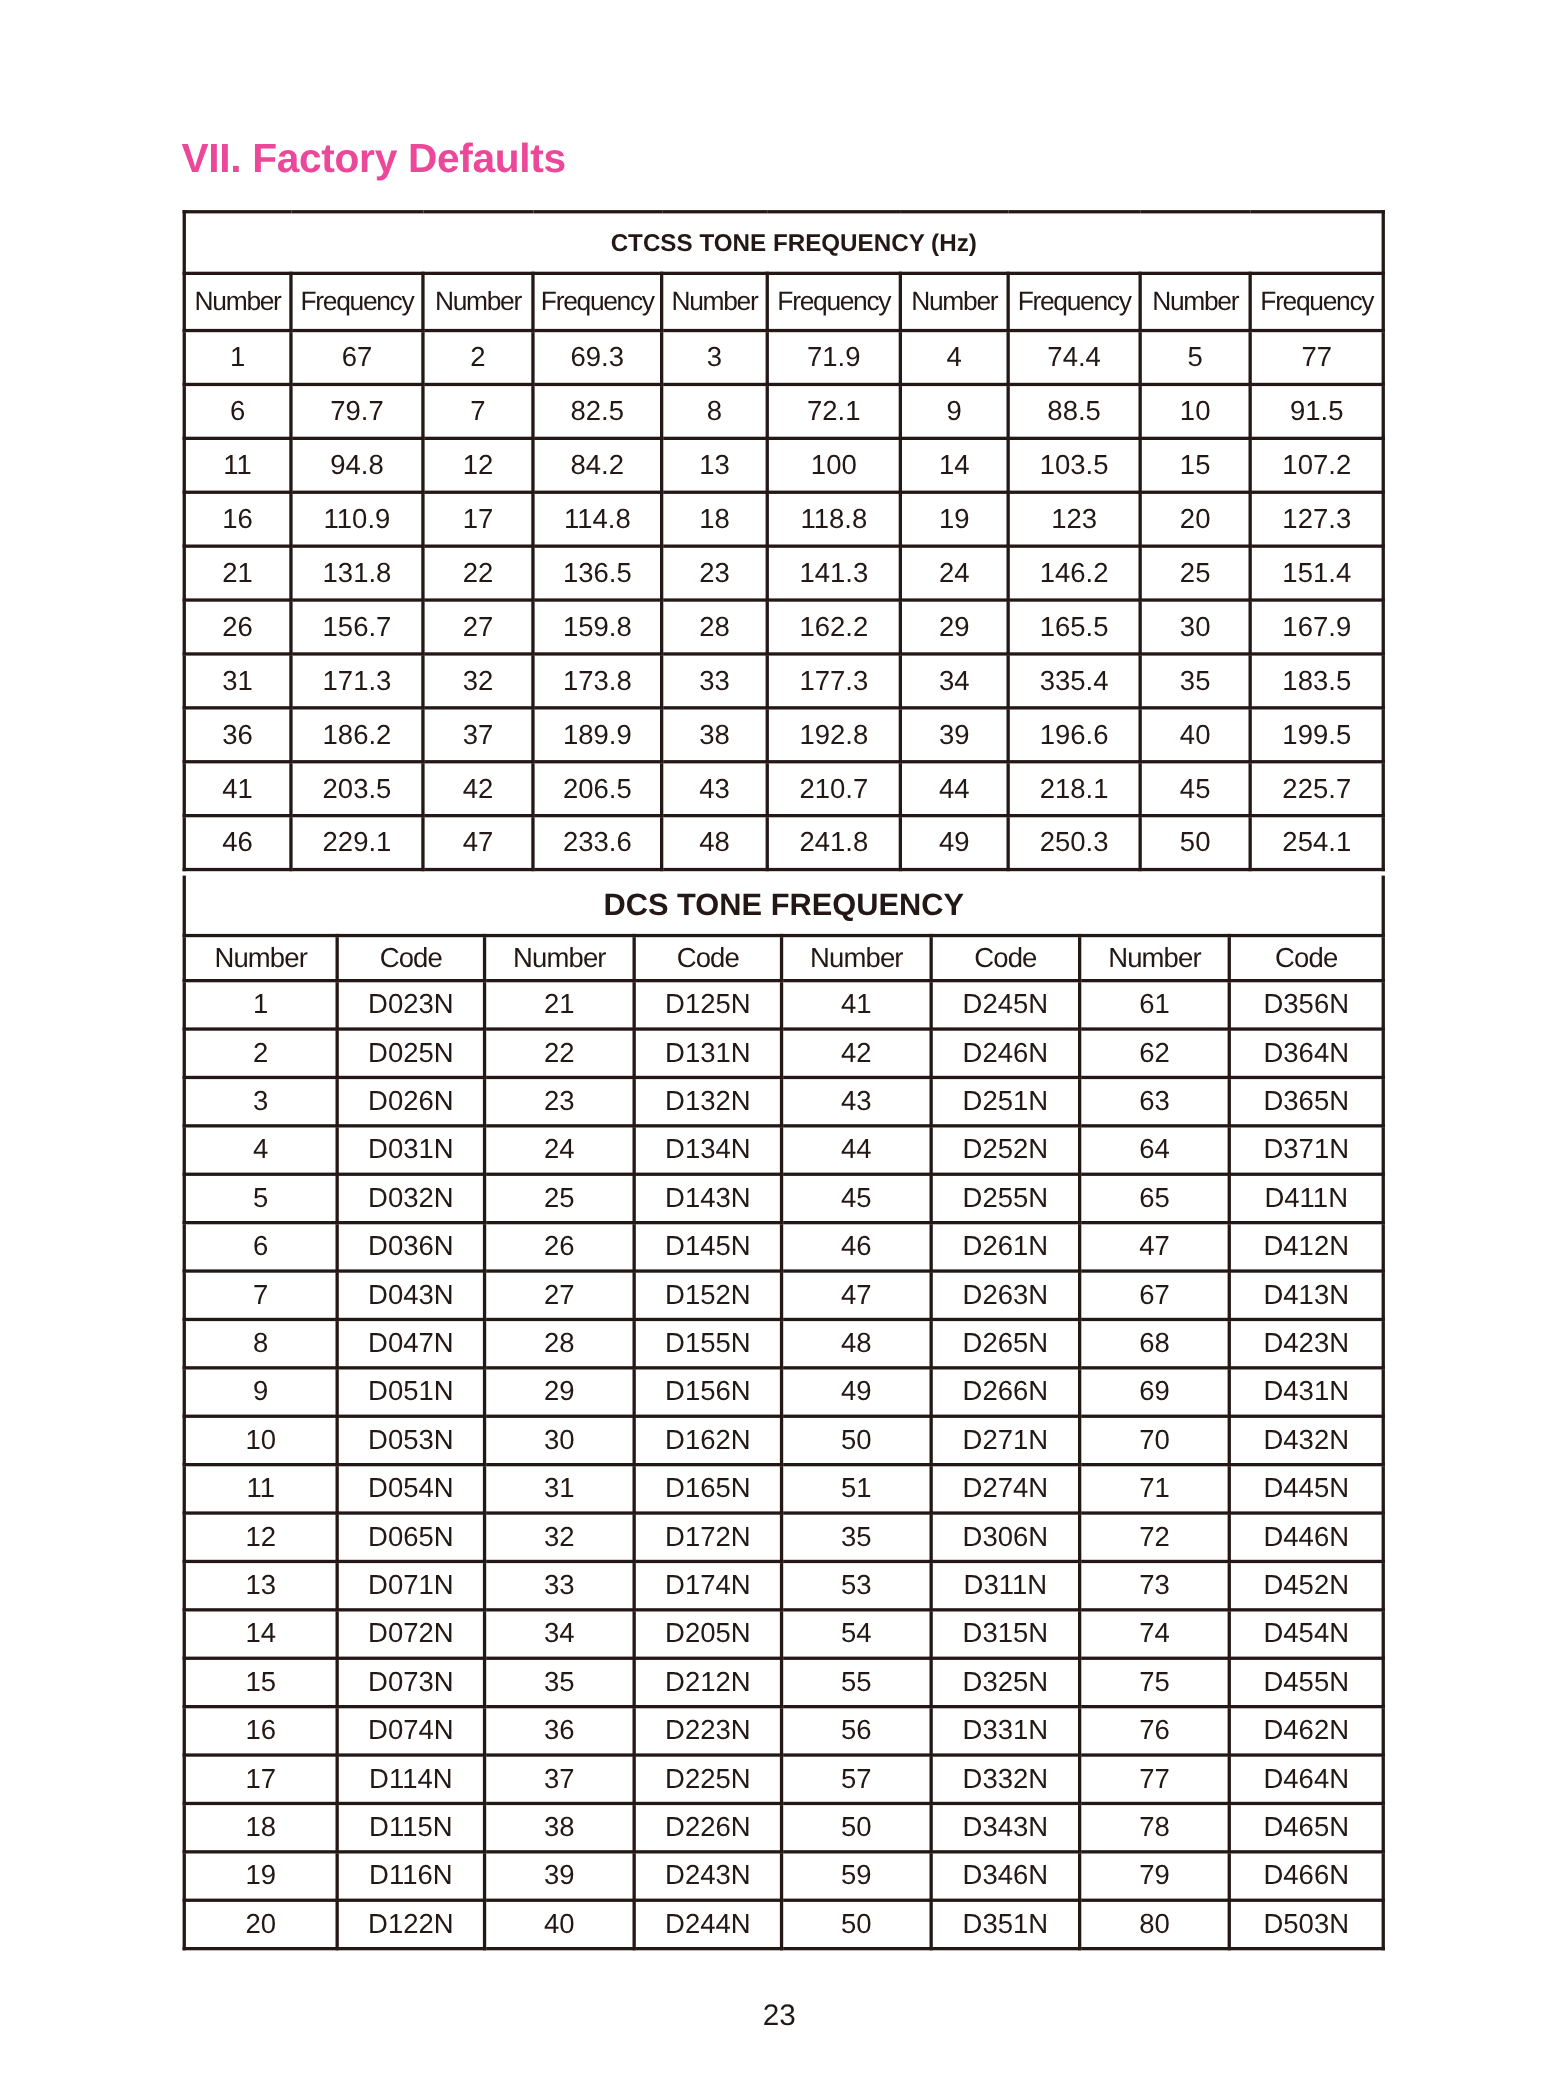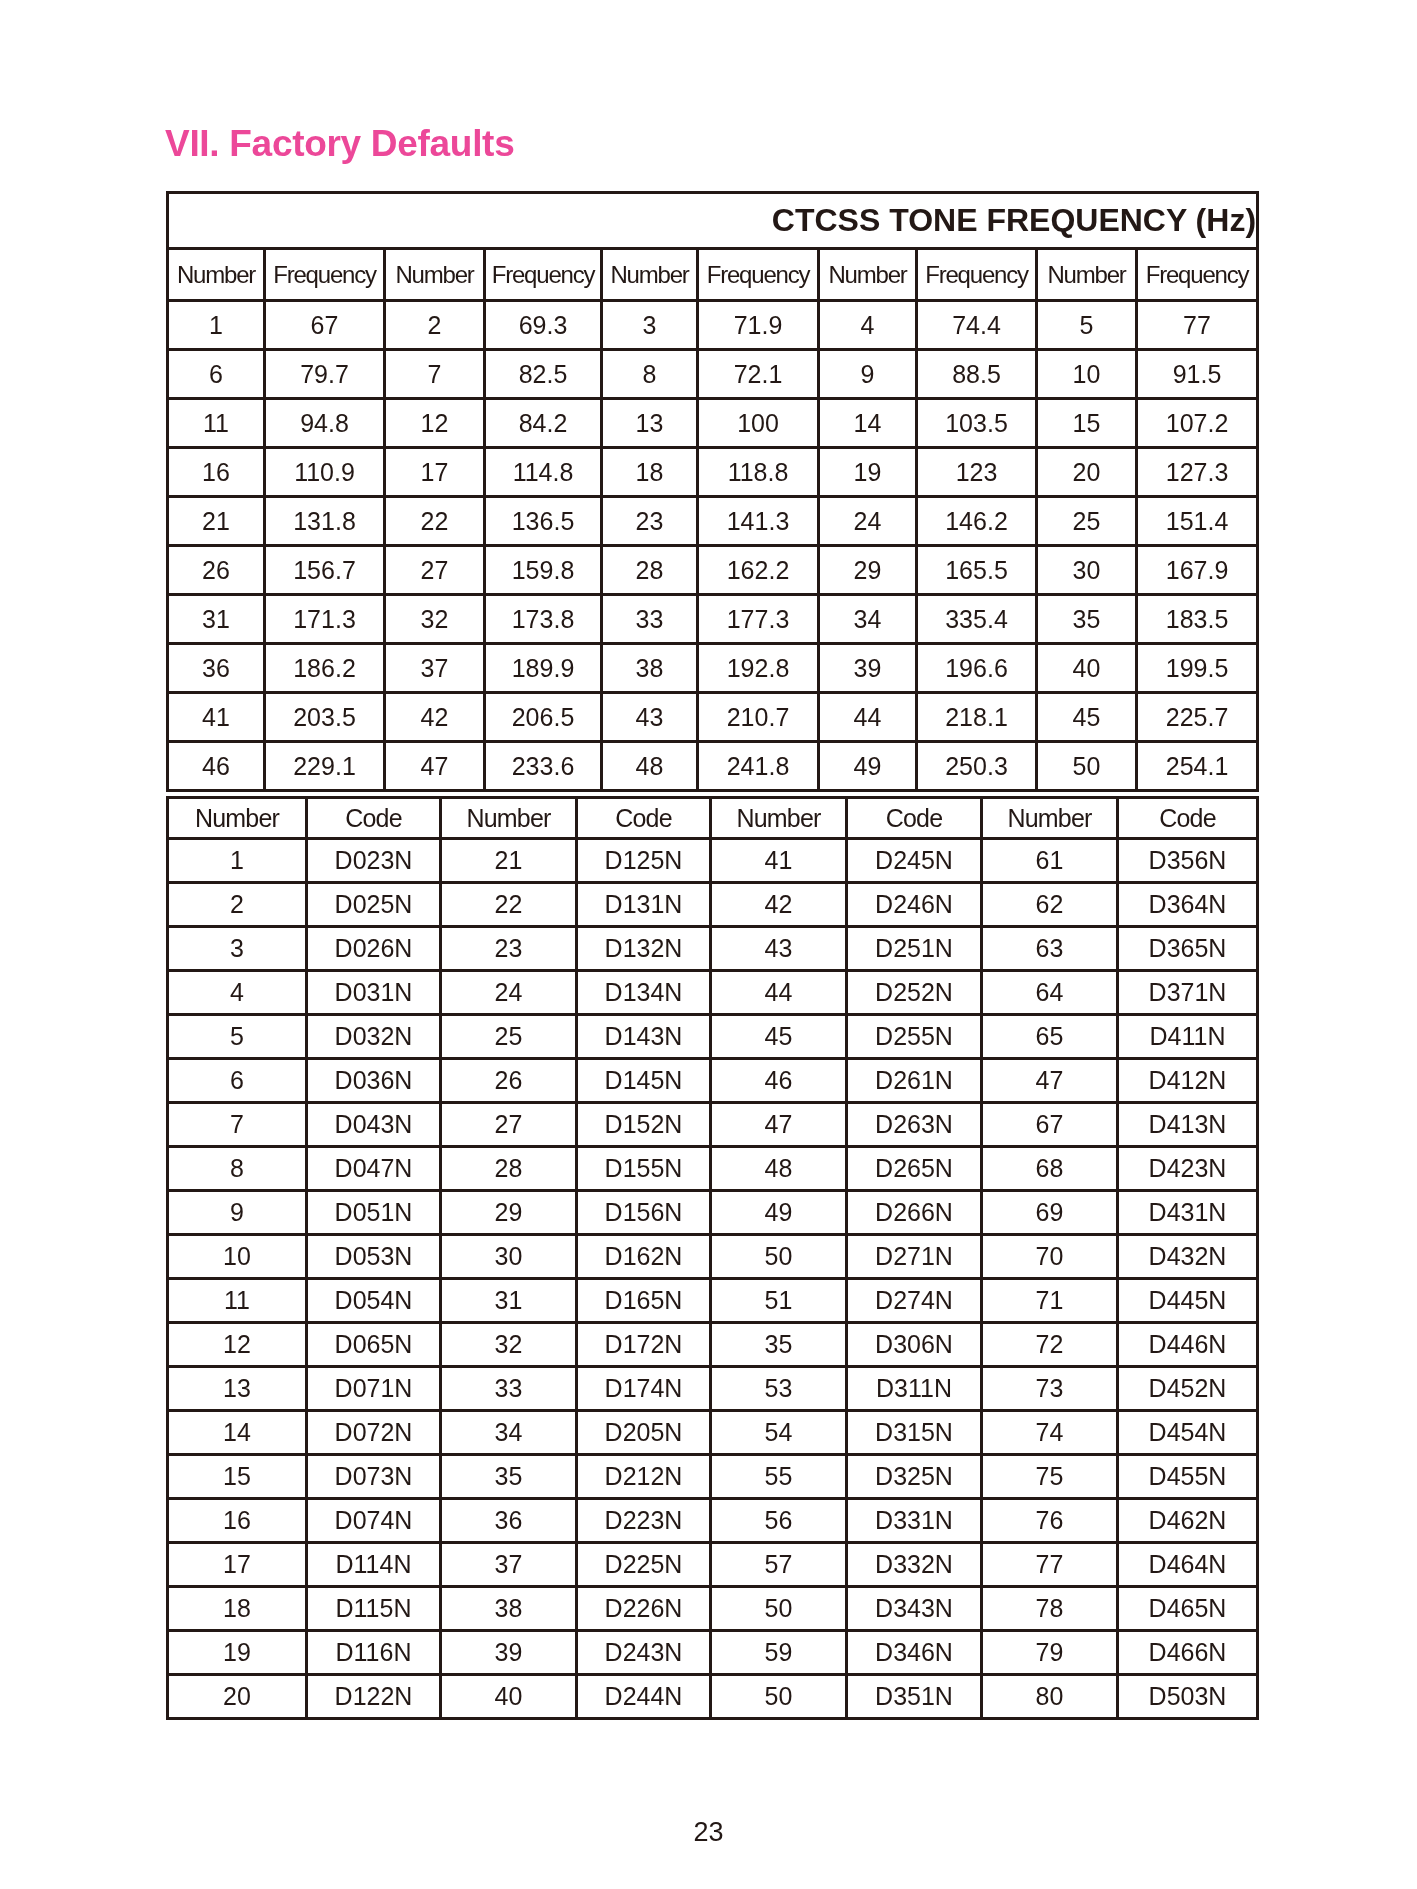--- a/index.html
+++ b/index.html
@@ -4,21 +4,21 @@
 <style>
   html, body { margin: 0; padding: 0; background: #ffffff; }
   body { width: 1417px; height: 1889px; position: relative; overflow: hidden;
          font-family: "Liberation Sans", "DejaVu Sans", sans-serif; color: #231815; }
   .page-title { position: absolute; left: 165px; top: 120px; font-size: 37px; font-weight: bold;
                 letter-spacing: -0.3px; line-height: 48px; margin: 0; color: #ec4899; }
   table { border-collapse: collapse; position: absolute; table-layout: fixed; }
   td, th { border: 3px solid #231815; text-align: center; padding: 0; font-weight: normal;
            white-space: nowrap; overflow: hidden; }
   #ctcss { left: 166px; top: 191px; width: 1090px; }
-  #ctcss .title-cell { height: 53px; text-align: right; padding-left: 18px; font-weight: bold; font-size: 32px; }
+  #ctcss .title-cell { height: 53px; text-align: center; padding-left: 18px; font-weight: bold; font-size: 22px; }
   #ctcss .hdr td { height: 49px; font-size: 24px; letter-spacing: -1.2px; }
   #ctcss .row td { height: 46px; font-size: 25px; }
   #dcs { left: 166px; top: 796px; width: 1090px; }
   #dcs .title-cell { height: 53px; font-weight: bold; font-size: 28px; border-top: none; }
   #dcs .hdr td { height: 38px; font-size: 25px; letter-spacing: -0.8px; }
   #dcs .row td { height: 41px; font-size: 25px; }
   .page-number { position: absolute; left: 0; width: 1417px; top: 1816px; text-align: center;
                  font-size: 27px; line-height: 32px; color: #231815; }
 </style>
 </head>
@@ -183,20 +183,23 @@
     <col style="width:139px">
       <col style="width:134px">
       <col style="width:136px">
       <col style="width:134px">
     <col style="width:136px">
       <col style="width:135px">
       <col style="width:136px">
       <col style="width:140px">
   </colgroup>
   <tbody>
+    <tr>
+      <td colspan="8" class="title-cell">DCS TONE FREQUENCY</td>
+    </tr>
   <tr class="hdr">
         <td>Number</td>
         <td>Code</td>
         <td>Number</td>
         <td>Code</td>
         <td>Number</td>
         <td>Code</td>
         <td>Number</td>
         <td>Code</td>
       </tr>

